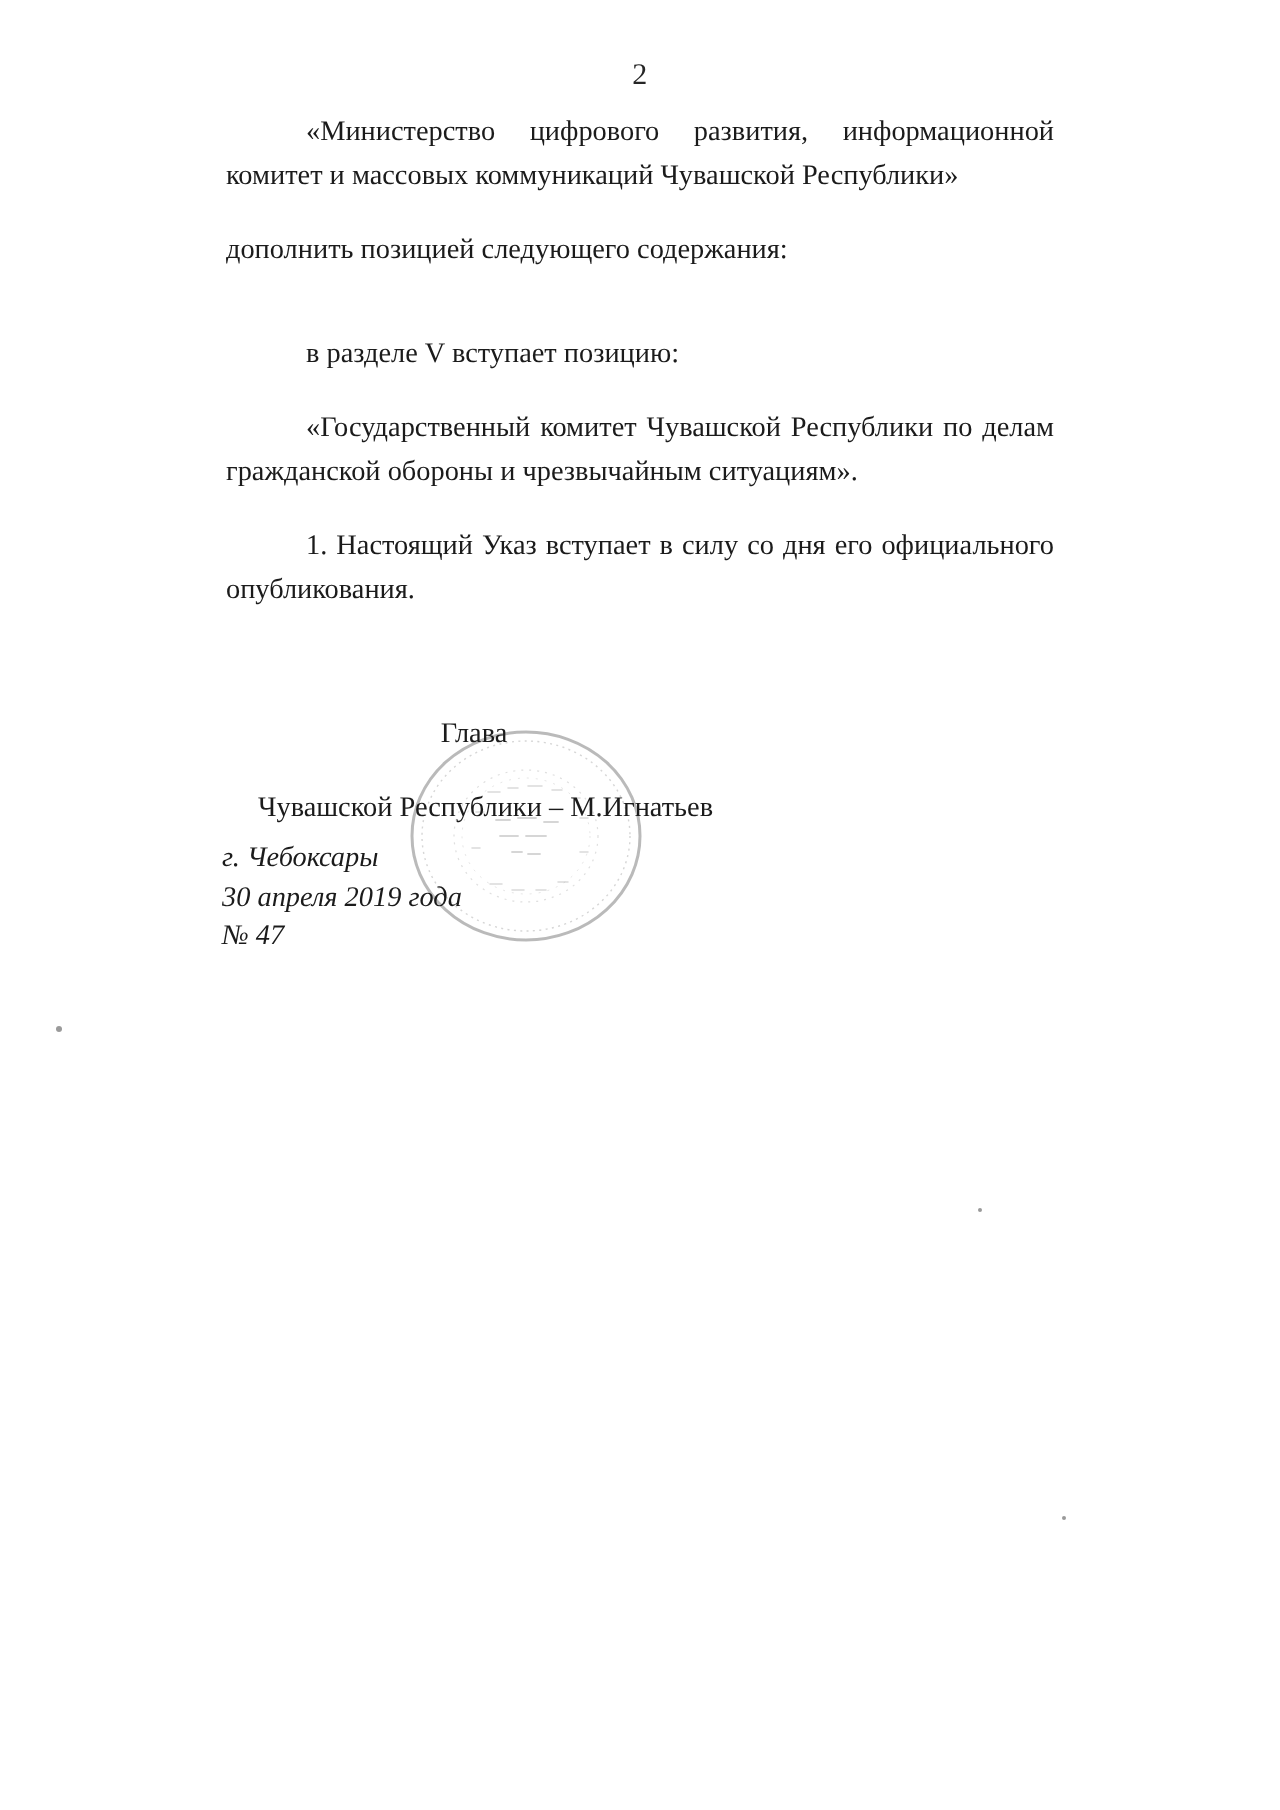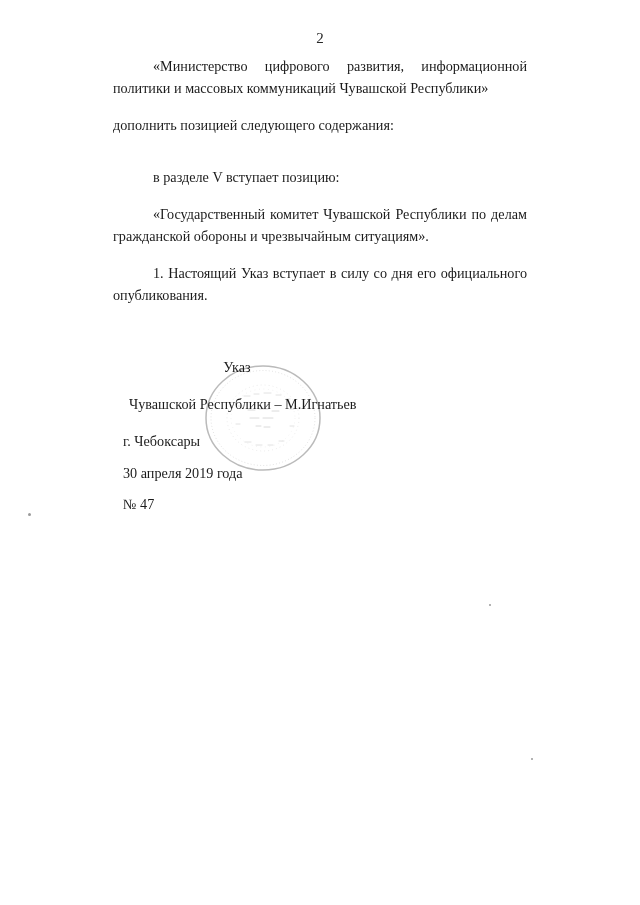--- a/index.html
+++ b/index.html
@@ -79,22 +79,23 @@
   .place-block {
     position: absolute;
     top: 420px;
     left: 111px;
     font-size: 14.2px;
     line-height: 19.5px;
     color: #1b1b1b;
     z-index: 3;
   }
   .place-line {
-    margin: 12px;
+    margin: 0;
     white-space: nowrap;
+    font-style: italic;
   }
 
   
   .seal {
     position: absolute;
     left: 204px;
     top: 364px;
     width: 118px;
     height: 108px;
     z-index: 1;
@@ -113,21 +114,21 @@
 </style>
 </head>
 <body>
 
 <div class="page">
 
   <div class="page-number">2</div>
 
   <div class="body-text">
 
-    <p class="para">«Министерство цифрового развития, информационной политики и массовых коммуникаций Чувашской Республики»</p>
+    <p class="para">«Министерство цифрового развития, информационной комитет и массовых коммуникаций Чувашской Республики»</p>
 
     <div class="gap-md"></div>
 
     <p class="para no-indent">дополнить позицией следующего содержания:</p>
 
     <div class="gap-md"></div>
 
 
     <div class="gap-md"></div>
 
@@ -155,21 +156,21 @@
       </g>
       <g opacity="0.45" stroke-width="0.9" stroke-linecap="round">
         <path d="M44 46 h7 M55 45 h9 M68 47 h7"></path>
         <path d="M46 54 h9 M59 54 h10"></path>
         <path d="M52 62 h5 M60 63 h6"></path>
       </g>
     </svg>
   </div>
 
   <div class="signature-block">
-    <p class="sig-role">Указ</p>
+    <p class="sig-role">Глава</p>
     <p class="sig-line">Чувашской Республики – М.Игнатьев</p>
   </div>
 
   <div class="place-block">
     <p class="place-line">г. Чебоксары</p>
     <p class="place-line">30 апреля 2019 года</p>
     <p class="place-line">№ 47</p>
   </div>
 
   <div class="speckle" style="left:28px; top:513px; width:3px; height:3px;"></div>

